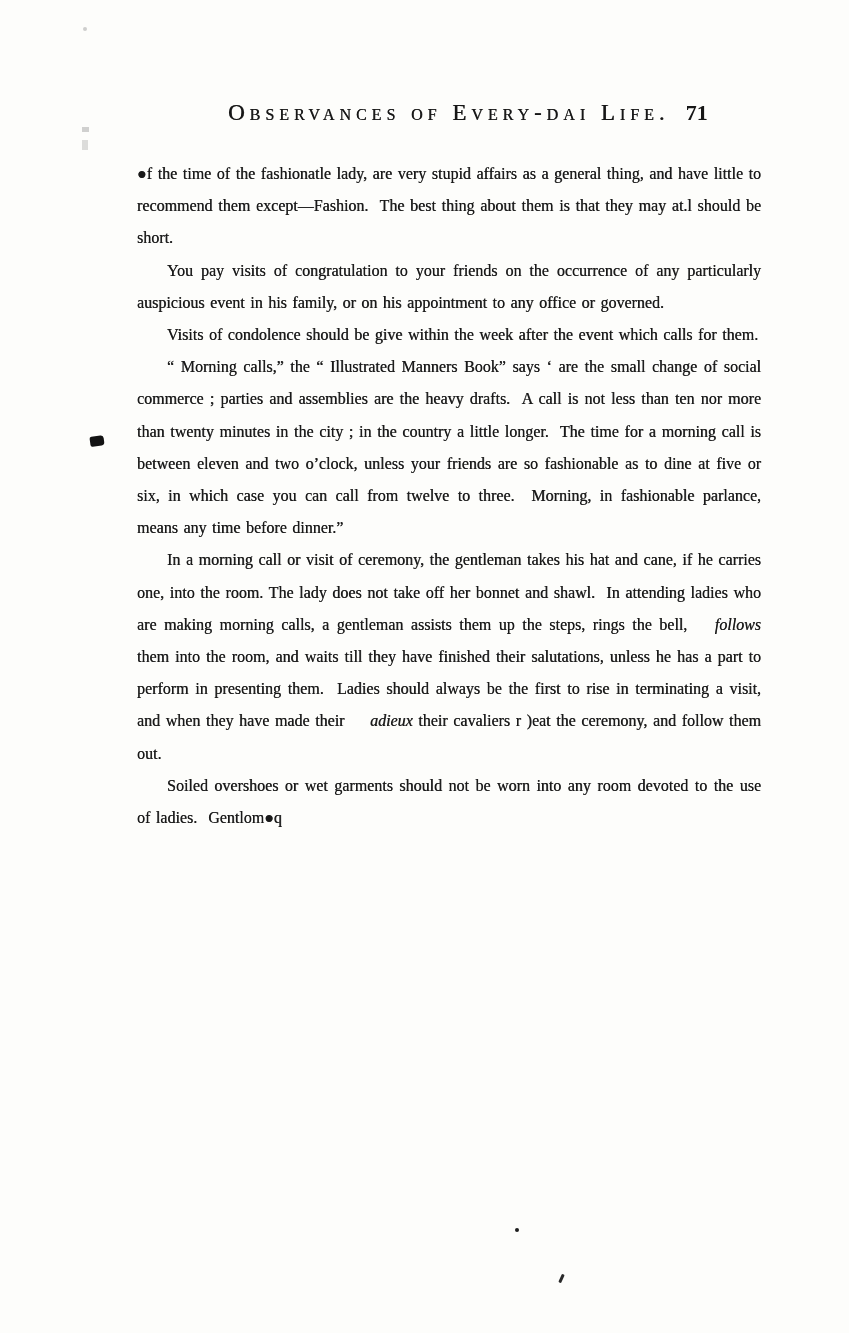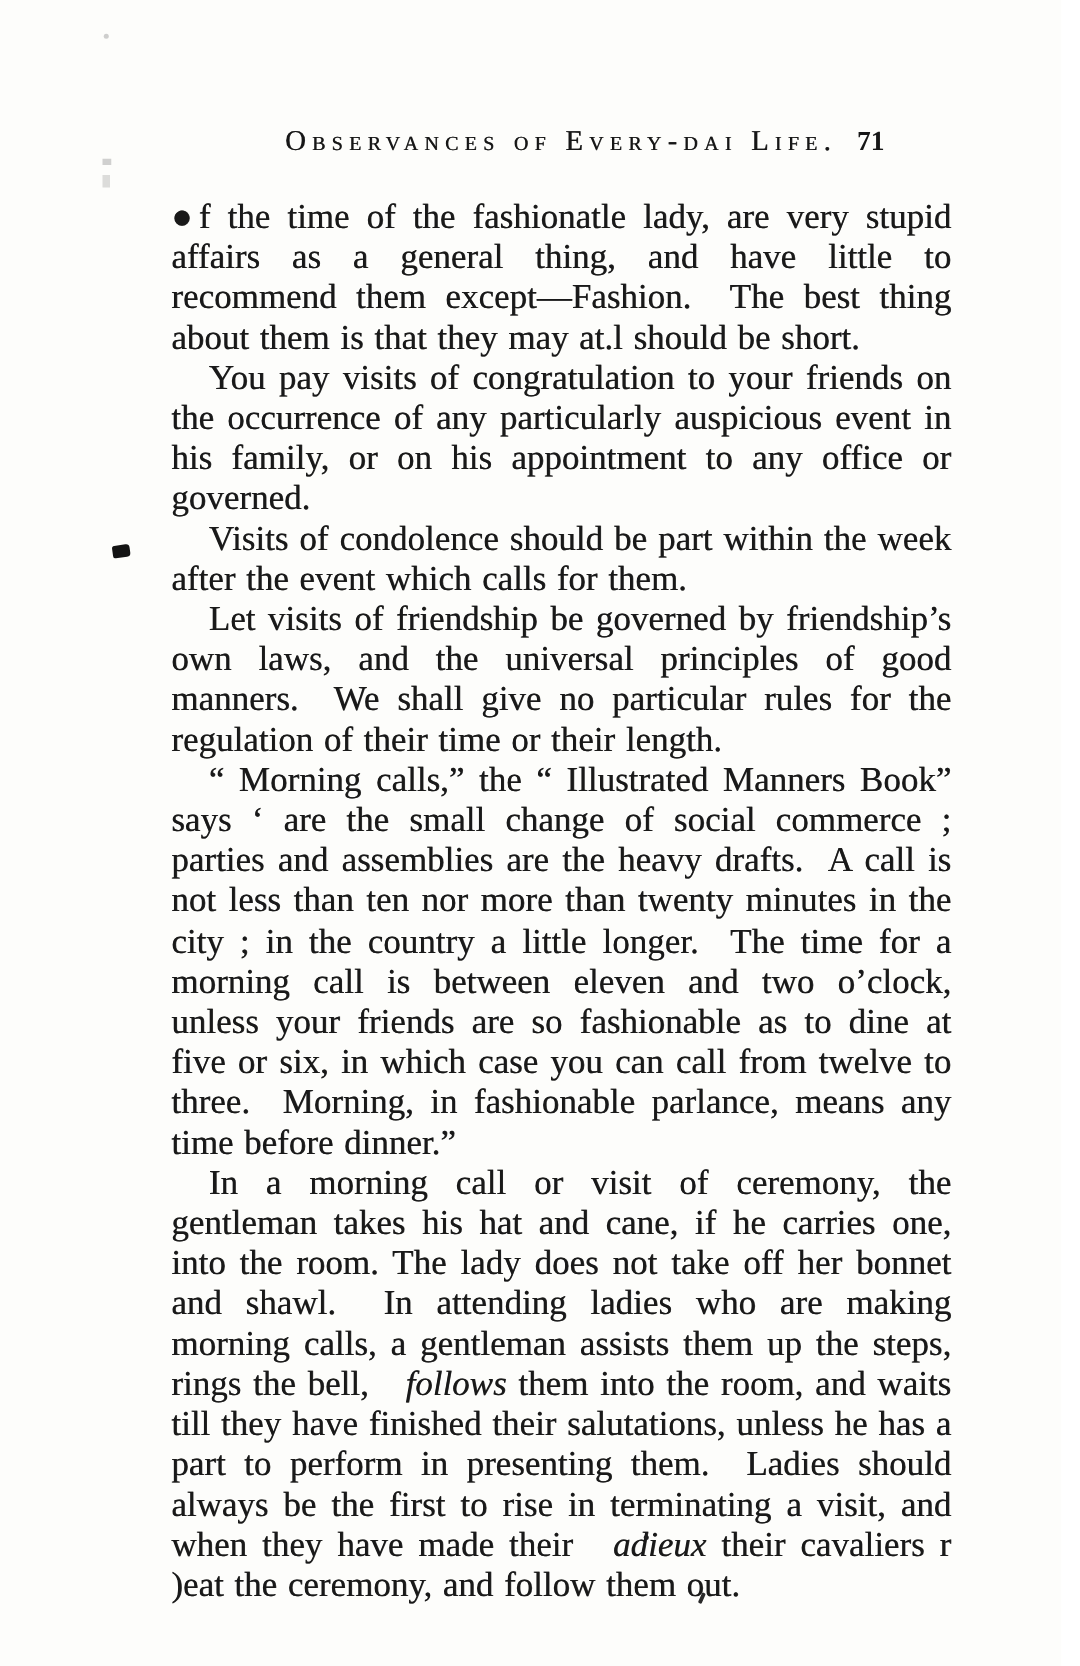--- a/index.html
+++ b/index.html
@@ -39,21 +39,21 @@
   }
 
   .text-block {
     position: absolute;
     top: 158px;
     left: 137px;
     width: 624px;
   }
   .text-block p {
     margin: 0;
-    font-size: 28px;
+    font-size: 16px;
     line-height: 32.2px;
     text-align: justify;
     white-space: pre-wrap;
     word-spacing: 1.5px;
     color: #191919;
     text-shadow: 0.35px 0 0 rgba(25,25,25,0.8);
   }
   .text-block p.indent { text-indent: 30px; }
   .text-block .ital { font-style: italic; margin-left: 20px; }
 
@@ -122,24 +122,24 @@
 <div class="page">
 
   <div class="running-head">
     <span class="running-title">Observances of Every-daı Life.</span>
     <span class="page-number">71</span>
   </div>
 
   <div class="text-block">
     <p>●f the time of the fashionatle lady, are very stupid affairs as a general thing, and have little to recommend them except—Fashion.  The best thing about them is that they may at.l should be short.</p>
     <p class="indent">You pay visits of congratulation to your friends on the occurrence of any particularly auspicious event in his family, or on his appointment to any office or governed.</p>
-    <p class="indent">Visits of condolence should be part within the week after the event which calls for them.</p>
-    <p class="indent">Let visits of friendship be governed by friendship’s own laws, and the universal principles of good manners.  We shall give no particular rules for the regulation of their time or their length.</p>
+    <p class="indent">Visits of condolence should be give within the week after the event which calls for them.</p>
     <p class="indent">“ Morning calls,” the “ Illustrated Manners Book” says ‘ are the small change of social commerce ; parties and assemblies are the heavy drafts.  A call is not less than ten nor more than twenty minutes in the city ; in the country a little longer.  The time for a morning call is between eleven and two o’clock, unless your friends are so fashionable as to dine at five or six, in which case you can call from twelve to three.  Morning, in fashionable parlance, means any time before dinner.”</p>
     <p class="indent"><span>In a morning call or visit of ceremony, the gentleman takes his hat and cane, if he carries one, into the room. The lady does not take off her bonnet and shawl.  In attending ladies who are making morning calls, a gentleman assists them up the steps, rings the bell, </span><span class="ital">follows</span><span> them into the room, and waits till they have finished their salutations, unless he has a part to perform in presenting them.  Ladies should always be the first to rise in terminating a visit, and when they have made their </span><span class="ital">adieux</span><span> their cavaliers r )eat the ceremony, and follow them out.</span></p>
+    <p class="indent">Soiled overshoes or wet garments should not be worn into any room devoted to the use of ladies.  Gentlom●q</p>
   </div>
 
   <div class="ink-blot"></div>
   <div class="speck-apostrophe"></div>
   <div class="speck-edge-1"></div>
   <div class="speck-edge-2"></div>
   <div class="speck-edge-3"></div>
   <div class="speck-dot-bottom"></div>
 
 </div>

